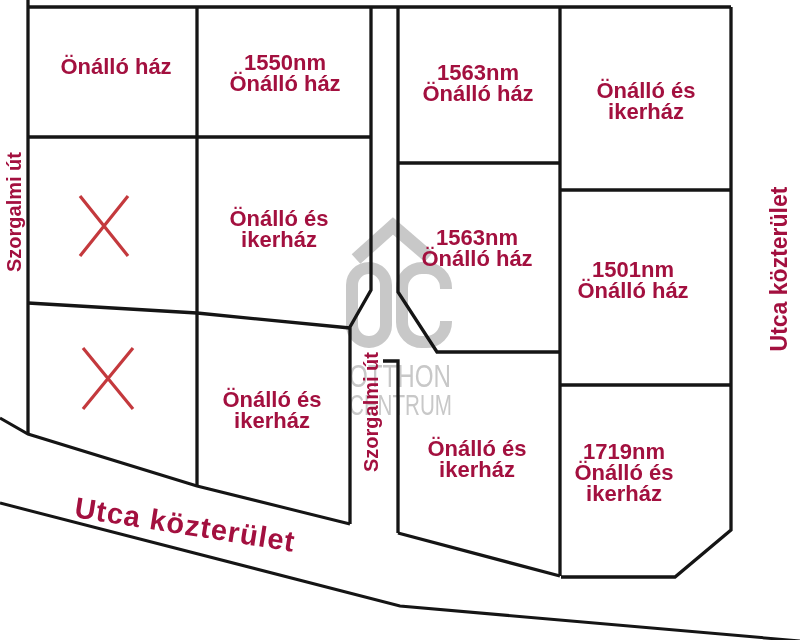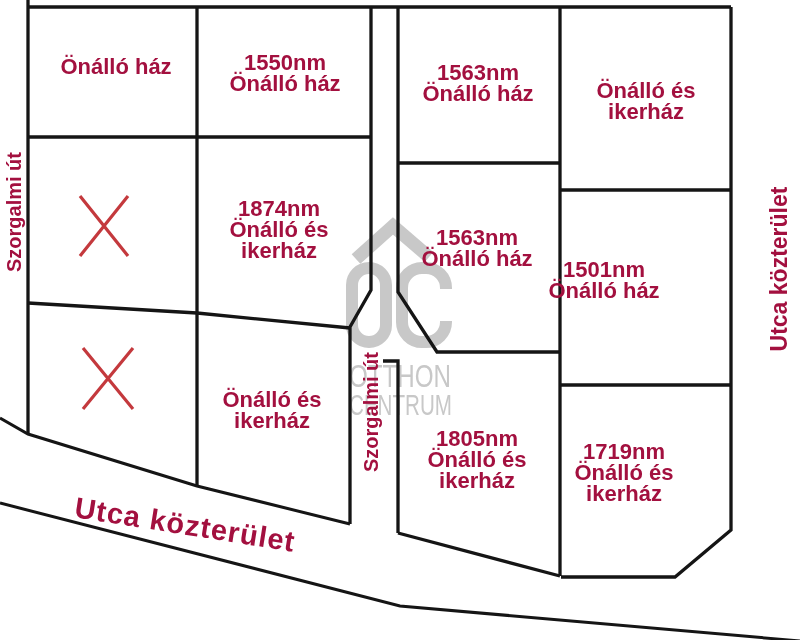--- a/index.html
+++ b/index.html
@@ -93,36 +93,34 @@
     <div>Önálló ház</div>
   </div>
   <div class="plot-label" style="left:478px;top:84px;width:150px">
     <div>1563nm</div>
     <div>Önálló ház</div>
   </div>
   <div class="plot-label" style="left:646px;top:102px;width:116px">
     <div>Önálló és ikerház</div>
   </div>
   <div class="plot-label" style="left:279px;top:230px;width:116px">
-    <div>1874nm</div>
     <div>Önálló és ikerház</div>
   </div>
   <div class="plot-label" style="left:477px;top:249px;width:150px">
     <div>1563nm</div>
     <div>Önálló ház</div>
   </div>
-  <div class="plot-label" style="left:604px;top:281px;width:150px">
+  <div class="plot-label" style="left:633px;top:281px;width:150px">
     <div>1501nm</div>
     <div>Önálló ház</div>
   </div>
   <div class="plot-label" style="left:272px;top:411px;width:116px">
     <div>Önálló és ikerház</div>
   </div>
   <div class="plot-label" style="left:477px;top:460px;width:116px">
-    <div>1805nm</div>
     <div>Önálló és ikerház</div>
   </div>
   <div class="plot-label" style="left:624px;top:473px;width:116px">
     <div>1719nm</div>
     <div>Önálló és ikerház</div>
   </div>
 
   <div class="road-label left" style="left:14px;top:212px">Szorgalmi út</div>
   <div class="road-label middle" style="left:371px;top:412px">Szorgalmi út</div>
   <div class="road-label right" style="left:779px;top:269px">Utca közterület</div>

